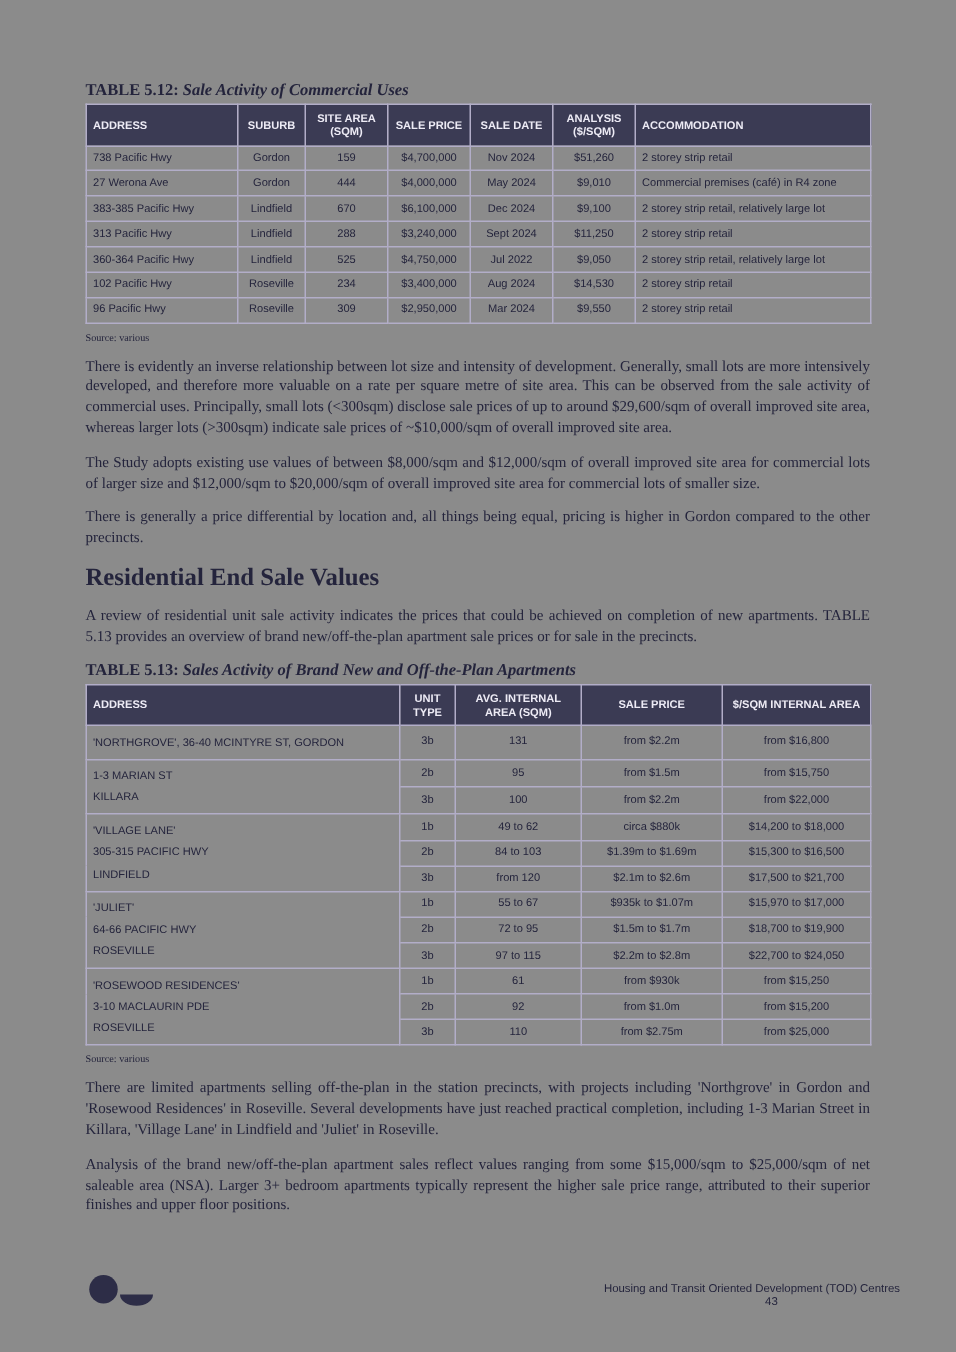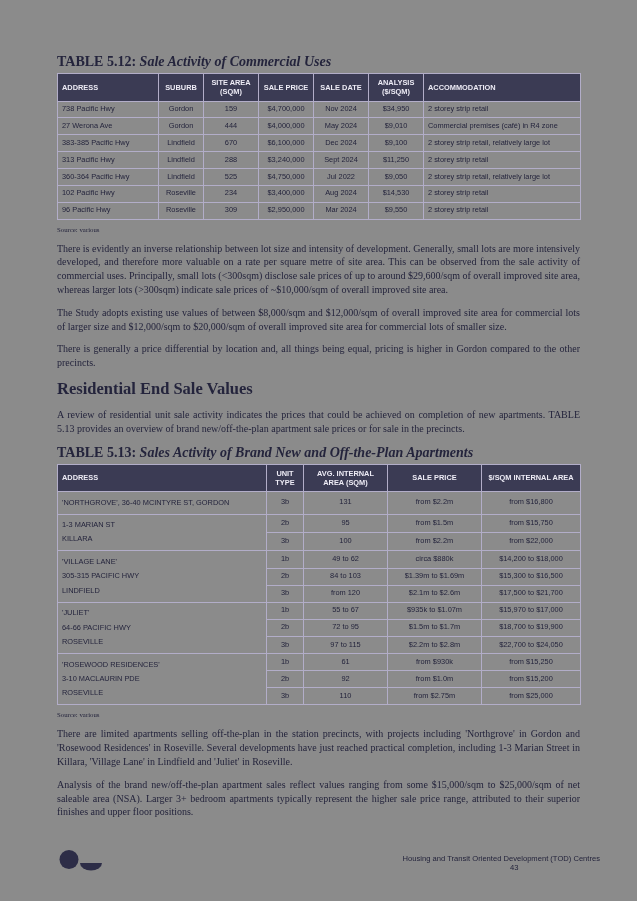--- a/index.html
+++ b/index.html
@@ -12,21 +12,21 @@
   *{box-sizing:border-box;margin:0;padding:0;}
   html,body{width:637px;height:901px;}
   body{
     background:var(--page);
     font-family:"Liberation Serif",serif;
     color:var(--ink);
     position:relative;
     overflow:hidden;
   }
   .content{position:absolute;left:57px;top:54px;width:523px;}
-  .tbl-title{font-size:14px;margin-bottom:3px;color:var(--ink);}
+  .tbl-title{font-size:11px;margin-bottom:3px;color:var(--ink);}
   .tbl-title .lbl{font-weight:bold;}
   .tbl-title .cap{font-weight:bold;font-style:italic;}
   table{width:100%;border-collapse:collapse;table-layout:fixed;
         font-family:"Liberation Sans",sans-serif;font-size:7.4px;color:var(--ink);}
   th{background:var(--header-bg);color:var(--header-ink);font-weight:bold;
      border:1px solid var(--border);padding:4px 4px;text-align:center;line-height:1.25;}
   td{border:1px solid var(--border);padding:3.5px 4px;text-align:center;line-height:1.2;
      vertical-align:middle;}
   th.al,td.al{text-align:left;}
   
@@ -73,21 +73,21 @@
           <th class="al">ACCOMMODATION</th>
         </tr>
     </thead>
     <tbody>
         <tr>
           <td class="al">738 Pacific Hwy</td>
           <td>Gordon</td>
           <td>159</td>
           <td>$4,700,000</td>
           <td>Nov 2024</td>
-          <td>$34,950</td>
+          <td>$51,260</td>
           <td class="al">2 storey strip retail</td>
         </tr>
         <tr>
           <td class="al">27 Werona Ave</td>
           <td>Gordon</td>
           <td>444</td>
           <td>$4,000,000</td>
           <td>May 2024</td>
           <td>$9,010</td>
           <td class="al">Commercial premises (café) in R4 zone</td>

